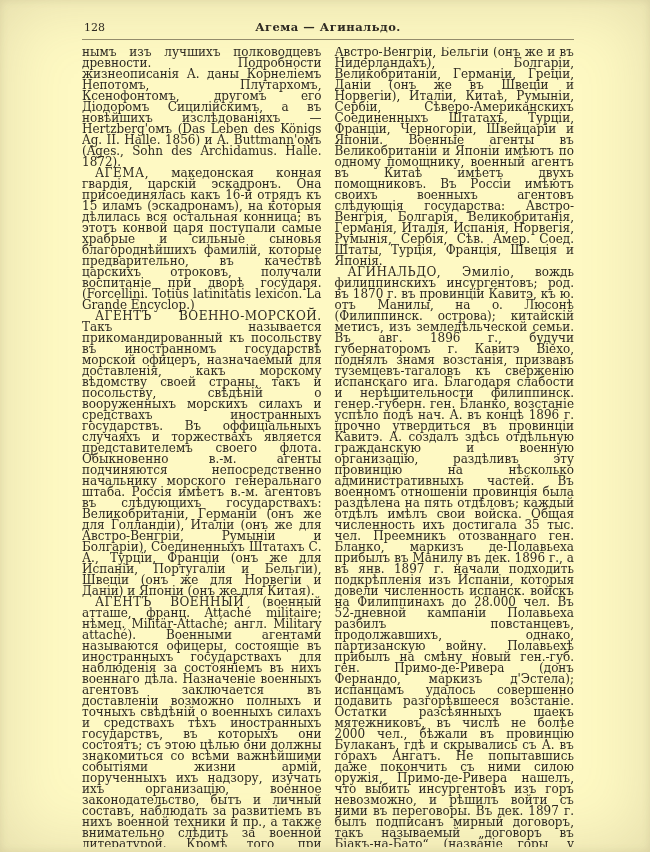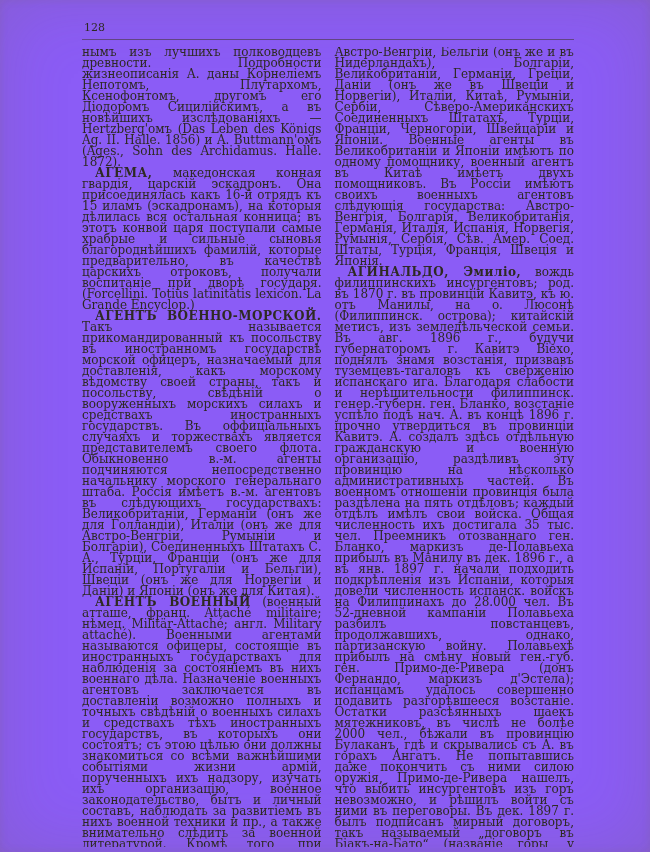--- a/index.html
+++ b/index.html
@@ -1,20 +1,20 @@
 <!DOCTYPE html>
 <html lang="ru"><head>
 <meta charset="utf-8">
 <style>
   html, body { margin: 0; padding: 0; background: #d8d2c2; }
   .sheet {
     position: relative;
     width: 650px;
     height: 852px;
-    background: #8b5cf6;
+    background: #fef9c3;
     box-shadow: inset 0 0 70px rgba(115, 98, 70, 0.20), inset 0 0 8px rgba(115, 98, 70, 0.15);
     overflow: hidden;
     font-family: "DejaVu Serif", "Liberation Serif", serif;
     color: #2e2a23;
   }
   .content { position: absolute; left: 82px; top: 20px; width: 492px; }
   .header { position: relative; height: 16px; }
   .pageno { position: absolute; left: 2px; top: 1px; font-size: 11px; }
   .running {
     display: block; text-align: center; font-weight: bold;
@@ -22,30 +22,31 @@
   }
   .rule { border-top: 1px solid rgba(62, 52, 40, 0.55); margin-top: 3px; }
   .columns { display: flex; gap: 13px; margin-top: 7px; height: 800px; overflow: hidden; }
   .col {
     flex: 1; min-width: 0;
     font-size: 12px; line-height: 11px;
     text-align: justify; hyphens: auto;
   }
   .col p { margin: 0; text-indent: 13px; }
   .col p.cont { text-indent: 0; }
-  .hw { font-weight: bold; letter-spacing: 0.5px; }
+  .hw { font-weight: normal; letter-spacing: 0.5px; }
 </style>
 </head>
 <body>
 
 <div class="sheet">
   <div class="content">
 
     <div class="header">
       <span class="pageno">128</span>
+      <span class="running">Агема — Агинальдо.</span>
     </div>
     <div class="rule"></div>
 
     <div class="columns">
 
       <div class="col">
         <p class="cont"><span>нымъ изъ лучшихъ полководцевъ древности. Подробности жизнеописанія А. даны Корнеліемъ Непотомъ, Плутархомъ, Ксенофонтомъ, другомъ его Діодоромъ Сицилійскимъ, а въ новѣйшихъ изслѣдованіяхъ — Hertzberg'омъ (Das Leben des Königs Ag. II. Halle. 1856) и A. Buttmann'омъ (Ages., Sohn des Archidamus. Halle. 1872).</span></p>
         <p><b class="hw">АГЕМА,</b> <span>македонская конная гвардія, царскій эскадронъ. Она присоединялась какъ 16-й отрядъ къ 15 иламъ (эскадронамъ), на которыя дѣлилась вся остальная конница; въ этотъ конвой царя поступали самые храбрые и сильные сыновья благороднѣйшихъ фамилій, которые предварительно, въ качествѣ царскихъ отроковъ, получали воспитаніе при дворѣ государя. (Forcellini. Totius latinitatis lexicon. La Grande Encyclop.)</span></p>
         <p><b class="hw">АГЕНТЪ ВОЕННО-МОРСКОЙ.</b> <span>Такъ называется прикомандированный къ посольству въ иностранномъ государствѣ морской офицеръ, назначаемый для доставленія, какъ морскому вѣдомству своей страны, такъ и посольству, свѣдѣній о вооруженныхъ морскихъ силахъ и средствахъ иностранныхъ государствъ. Въ оффиціальныхъ случаяхъ и торжествахъ является представителемъ своего флота. Обыкновенно в.-м. агенты подчиняются непосредственно начальнику морского генеральнаго штаба. Россія имѣетъ в.-м. агентовъ въ слѣдующихъ государствахъ: Великобританіи, Германіи (онъ же для Голландіи), Италіи (онъ же для Австро-Венгріи, Румыніи и Болгаріи), Соединенныхъ Штатахъ С. А., Турціи, Франціи (онъ же для Испаніи, Португаліи и Бельгіи), Швеціи (онъ же для Норвегіи и Даніи) и Японіи (онъ же для Китая).</span></p>
         <p><b class="hw">АГЕНТЪ ВОЕННЫЙ</b> <span>(военный атташе, франц. Attaché militaire; нѣмец. Militär-Attaché; англ. Military attaché). Военными агентами называются офицеры, состоящіе въ иностранныхъ государствахъ для наблюденія за состояніемъ въ нихъ военнаго дѣла. Назначеніе военныхъ агентовъ заключается въ доставленіи возможно полныхъ и точныхъ свѣдѣній о военныхъ силахъ и средствахъ тѣхъ иностранныхъ государствъ, въ которыхъ они состоятъ; съ этою цѣлью они должны знакомиться со всѣми важнѣйшими событіями жизни армій, порученныхъ ихъ надзору, изучать ихъ организацію, военное законодательство, бытъ и личный составъ, наблюдать за развитіемъ въ нихъ военной техники и пр., а также внимательно слѣдить за военной литературой. Кромѣ того, при оффиціальныхъ военныхъ торжествахъ и церемоніяхъ военные агенты являются представителями своей арміи. Почти во всѣхъ иностранныхъ государствахъ военные агенты, въ отношеніи своей служебной дѣятельности, подчиняются своимъ посламъ или посланникамъ, во всѣхъ остальныхъ отношеніяхъ — своему военному начальству. Въ Россіи военные агенты, входя въ составъ дипломатическаго корпуса, подчинены главамъ миссій, а вмѣстѣ съ тѣмъ состоятъ въ непосредственномъ подчиненіи начальнику генеральнаго штаба. Среди дипломатическаго корпуса военные агенты занимаютъ мѣсто за совѣтниками посольства или первыми секретарями миссій. Россія имѣетъ въ настоящее время военныхъ агентовъ въ слѣдующихъ государствахъ:</span></p>

